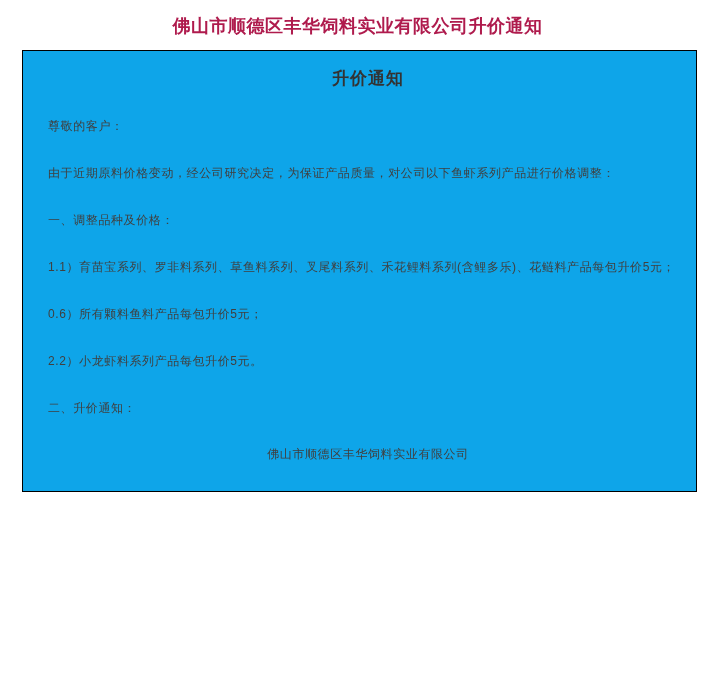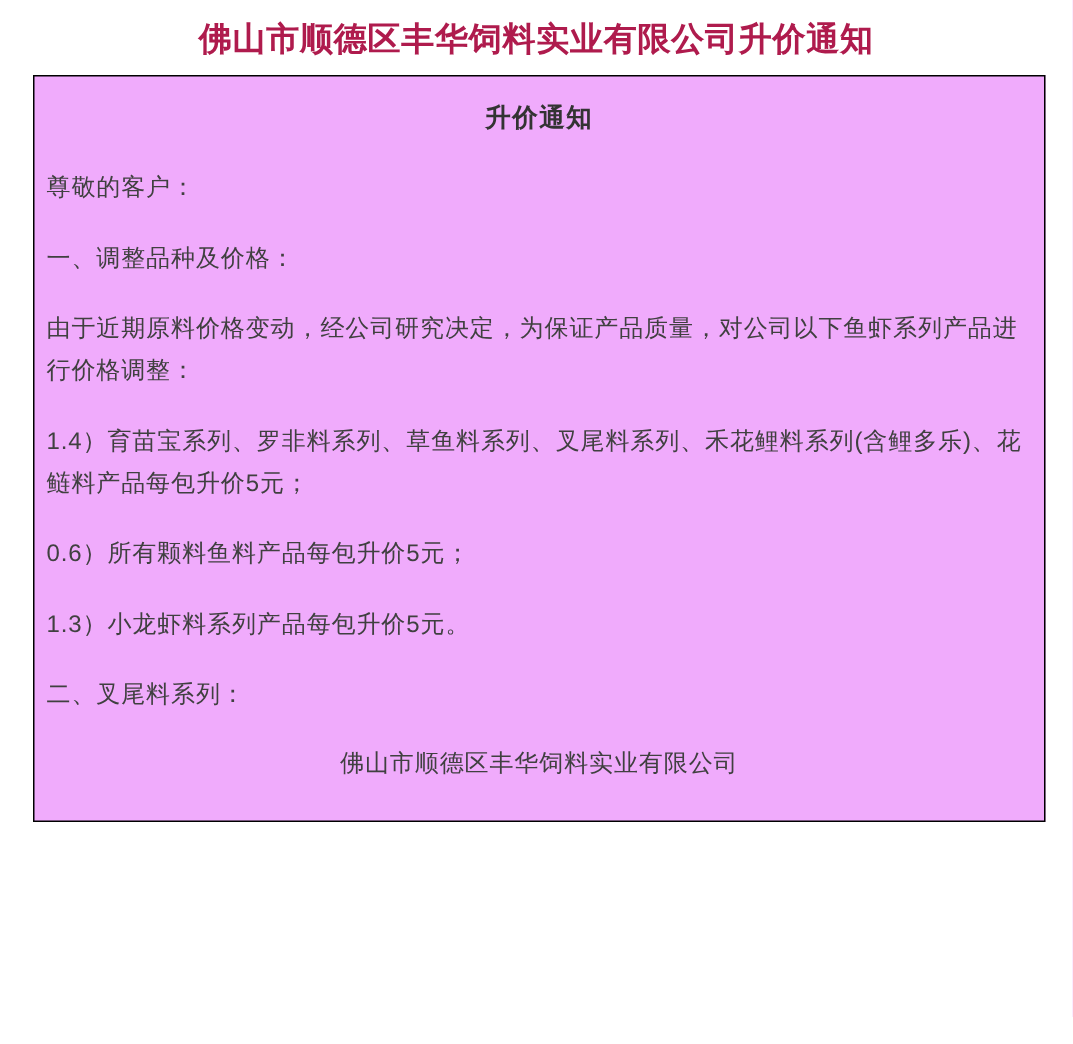--- a/index.html
+++ b/index.html
@@ -11,45 +11,45 @@
     width: 715px;
     height: 696px;
     overflow: hidden;
     font-family: "Liberation Sans", "DejaVu Sans", sans-serif;
     color: #404040;
     -webkit-font-smoothing: antialiased;
   }
   .main-title {
     margin: 14px 0 12px 0;
     text-align: center;
-    font-size: 22px;
+    font-size: 18px;
     font-weight: bold;
     line-height: 24px;
     color: #af1b4d;
     letter-spacing: 0.5px;
   }
   .notice-box {
     margin: 0 18px 0 22px;
     border: 1.5px solid #000000;
-    padding: 14px 8px 12px 8px;
+    padding: 14px 8px 12px 25px;
     box-sizing: border-box;
-    background: #f0abfc;
+    background: #0ea5e9;
   }
   .notice-title {
     margin: 0;
     text-align: center;
     font-size: 17px;
     font-weight: bold;
     line-height: 28px;
     color: #333333;
     letter-spacing: 1px;
   }
   .notice-box p {
     margin: 19px 0 0 0;
-    font-size: 16px;
+    font-size: 12px;
     line-height: 28px;
     letter-spacing: 0.6px;
     color: #404040;
   }
   .signature {
     margin-top: 19px;
     text-align: center;
   }
   .signature p {
     margin: 12px;
@@ -62,31 +62,31 @@
 <div>
 
   <h1 class="main-title">佛山市顺德区丰华饲料实业有限公司升价通知</h1>
 
   <div class="notice-box">
 
     <h2 class="notice-title">升价通知</h2>
 
     <p>尊敬的客户：</p>
 
+    <p>由于近期原料价格变动，经公司研究决定，为保证产品质量，对公司以下鱼虾系列产品进行价格调整：</p>
+
     <p>一、调整品种及价格：</p>
 
-    <p>由于近期原料价格变动，经公司研究决定，为保证产品质量，对公司以下鱼虾系列产品进行价格调整：</p>
-
-    <p>1.4）育苗宝系列、罗非料系列、草鱼料系列、叉尾料系列、禾花鲤料系列(含鲤多乐)、花鲢料产品每包升价5元；</p>
+    <p>1.1）育苗宝系列、罗非料系列、草鱼料系列、叉尾料系列、禾花鲤料系列(含鲤多乐)、花鲢料产品每包升价5元；</p>
 
     <p>0.6）所有颗料鱼料产品每包升价5元；</p>
 
-    <p>1.3）小龙虾料系列产品每包升价5元。</p>
+    <p>2.2）小龙虾料系列产品每包升价5元。</p>
 
-    <p>二、叉尾料系列：</p>
+    <p>二、升价通知：</p>
 
 
 
     <div class="signature">
       <p>佛山市顺德区丰华饲料实业有限公司</p>
     </div>
 
   </div>
 
 </div>

